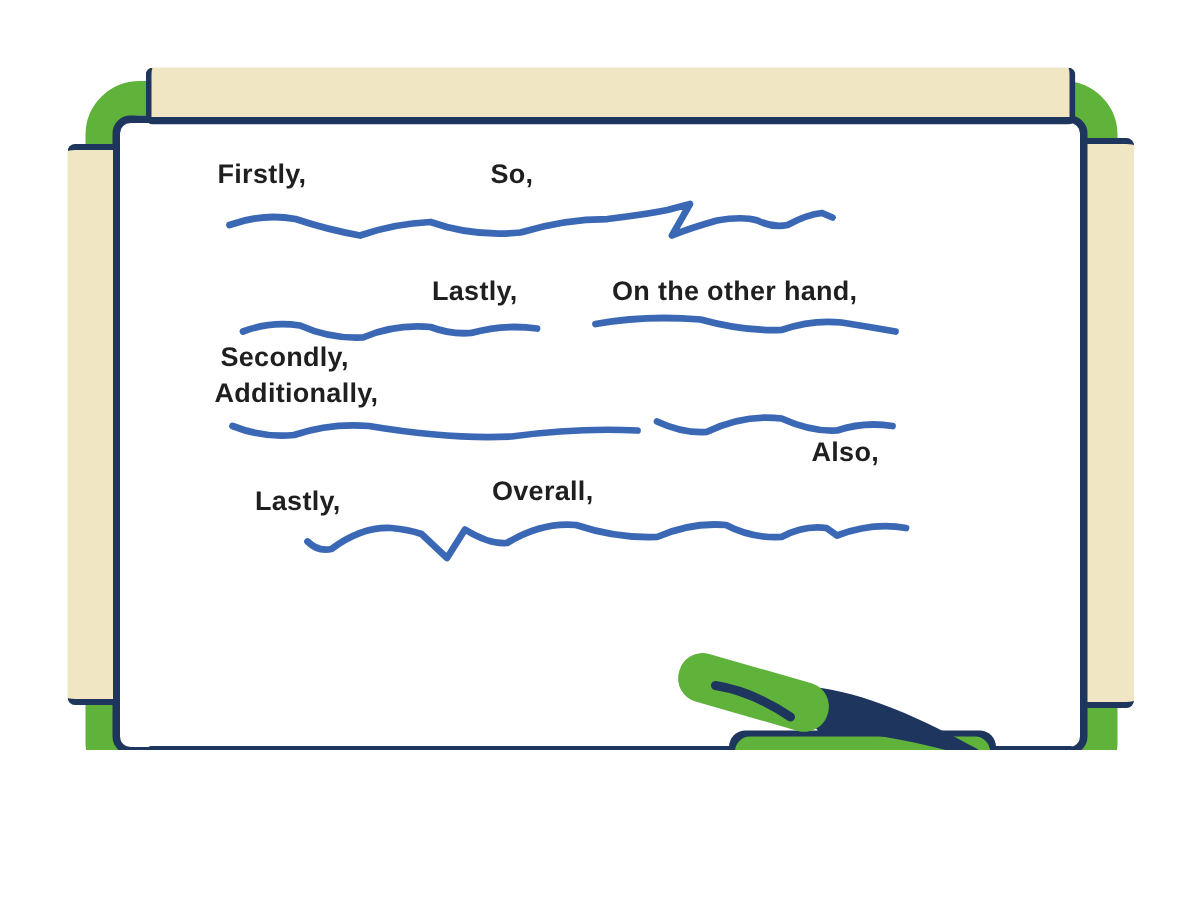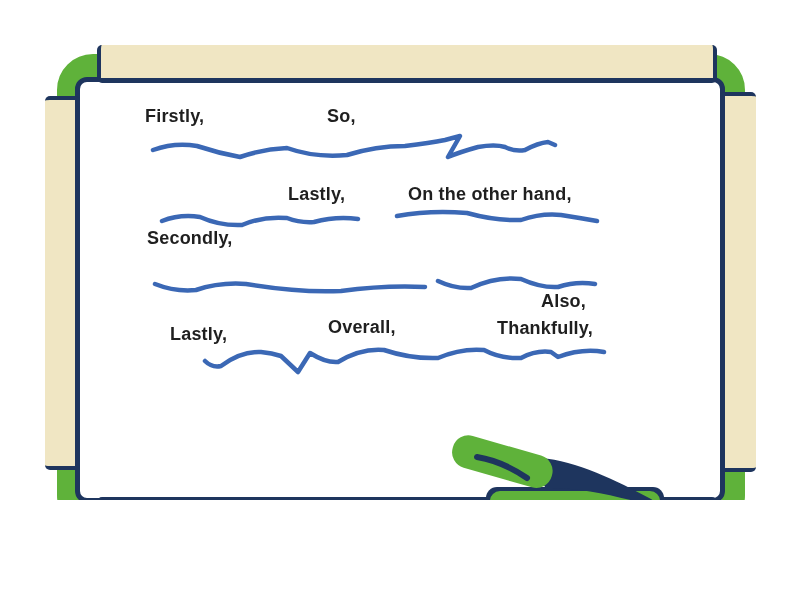--- a/index.html
+++ b/index.html
@@ -51,25 +51,25 @@
   <div class="bar bar-left"></div>
   <div class="bar bar-right"></div>
 
   <span class="word w-r1a">Firstly,</span>
   <span class="word w-r1b">So,</span>
 
   <span class="word w-r2a">Secondly,</span>
   <span class="word w-r2b">Lastly,</span>
   <span class="word w-r2c">On the other hand,</span>
 
+  <span class="word w-r3a">Additionally,</span>
   <span class="word w-r3c">Also,</span>
 
   <span class="word w-r4a">Lastly,</span>
   <span class="word w-r4b">Overall,</span>
-  <span class="word w-r4c">Thankfully,</span>
 
   <svg class="ink-overlay" viewBox="0 0 800 600" xmlns="http://www.w3.org/2000/svg">
     <g fill="none" stroke="#3B68B5" stroke-width="4.5" stroke-linecap="round" stroke-linejoin="round">
       <path d="M153,150 Q175,142 197,146 Q218,153 240,157 Q263,149 287,148 Q315,158 347,155 Q376,146 405,146 Q430,143 445,140 L460,136 L448,157 Q460,152 478,147 Q495,144 505,147 Q515,152 525,150 Q538,143 548,142 L555,145"></path>
       <path d="M162,221 Q180,214 200,217 Q220,226 242,225 Q263,216 287,218 Q300,223 314,222 Q336,216 358,219"></path>
       <path d="M397,216 Q430,210 467,213 Q496,221 521,220 Q541,213 561,215 Q580,218 597,221"></path>
       <path d="M155,284 Q175,292 196,290 Q220,282 246,284 Q300,293 341,291 Q385,285 425,287"></path>
       <path d="M438,281 Q455,289 471,288 Q496,276 521,279 Q541,288 558,287 Q576,281 595,284"></path>
       <path d="M205,361 Q212,368 221,366 Q241,351 261,352 Q272,353 281,356 L298,372 L310,353 Q326,363 338,362 Q361,348 384,350 Q411,359 438,358 Q461,348 484,350 Q501,359 521,358 Q536,350 551,352 L558,357 Q582,348 604,352"></path>
     </g>

